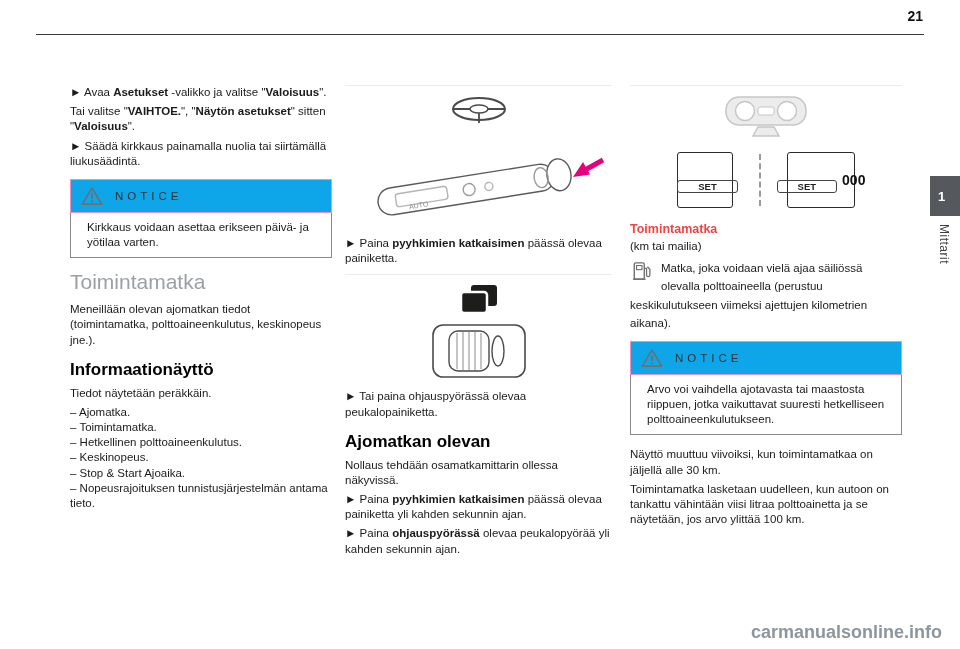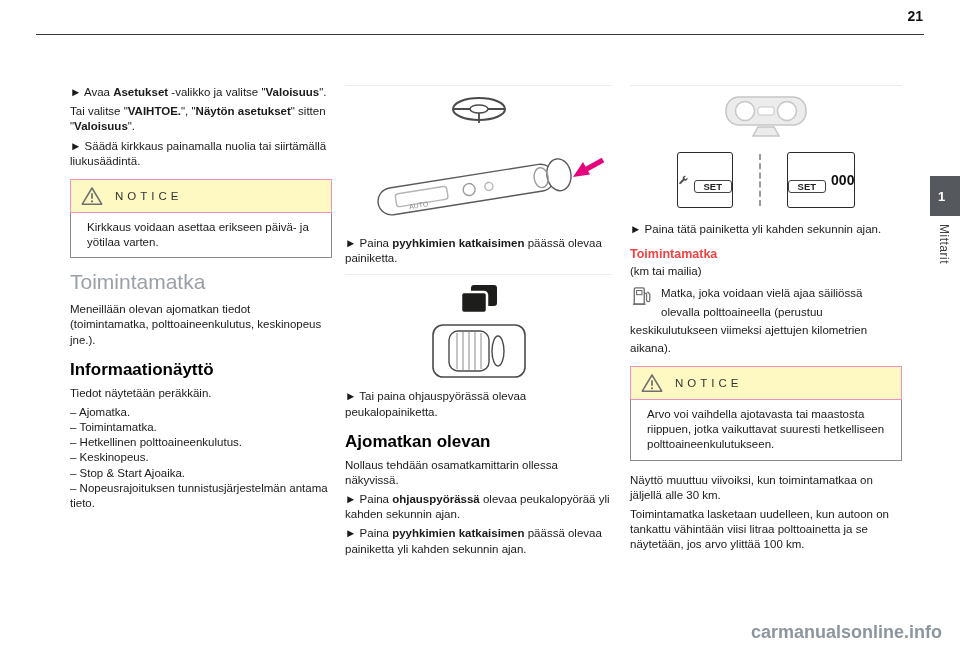--- a/index.html
+++ b/index.html
@@ -23,29 +23,29 @@
   .mt6 { margin-top:6px; }
   .mt10 { margin-top:10px; }
 
   h2.ghead { color:var(--heading_gray,#9aa0a6); font-size:21px; font-weight:400; margin:8px 0 8px; }
   h3.bhead { font-size:17px; font-weight:bold; margin:12px 0 6px; color:#000; }
   h4.shead { font-size:12.5px; font-weight:bold; margin:10px 0 3px; color:#ef4444; }
 
   .list div { font-size:11.5px; line-height:1.32; }
 
   .notice { margin:10px 0 12px; }
-  .notice-head { display:flex; align-items:center; gap:12px; border:1px solid var(--notice_pink,#f290bd); padding:6px 10px; background:#fef9c3; }
+  .notice-head { display:flex; align-items:center; gap:12px; border:1px solid var(--notice_pink,#f290bd); padding:6px 10px; background:#0ea5e9; }
   .notice-title { letter-spacing:4px; font-size:11.5px; color:#333; }
   .notice-body { border:1px solid #8a8a8a; border-top:none; padding:7px 16px; font-size:11.5px; line-height:1.32; }
 
   .figure { display:flex; flex-direction:column; align-items:center; gap:6px; padding:8px 0 4px; border-top:1px solid #ececec; }
   .set-row { display:flex; align-items:center; gap:26px; margin-top:4px; }
   .set-box { width:56px; height:56px; border:1.5px solid #2a2a2a; border-radius:3px; background:#fff; display:flex; align-items:center; justify-content:center; gap:5px; }
   .set-box.wide { width:68px; }
-  .set-pill { border:1px solid #444; border-radius:3px; padding:0 9px; font-size:9.5px; font-weight:bold; color:#222;margin-top:12px; }
+  .set-pill { border:1px solid #444; border-radius:3px; padding:0 20px; font-size:9.5px; font-weight:bold; color:#222;margin-top:12px; }
   .set-value { font-size:14px; font-weight:bold; color:#111; }
   .dash-sep { height:52px; border-left:2px dashed #9a9a9a; }
 
   .def-para { overflow:hidden; margin-bottom:4px; }
   .def-icon { float:left; margin:2px 9px 2px 2px; }
 </style>
 </head>
 <body>
 
 <div class="page">
@@ -118,22 +118,22 @@
         <rect x="2" y="2" width="92" height="52" rx="10" fill="#fff" stroke="#4a4a4a" stroke-width="1.6"></rect>
         <rect x="18" y="8" width="40" height="40" rx="9" fill="#fff" stroke="#4a4a4a" stroke-width="1.4"></rect>
         <path d="M26 10 v36 M32 9 v38 M38 8.5 v39 M44 9 v38 M50 10 v36" stroke="#8a8a8a" stroke-width="1" fill="none"></path>
         <ellipse cx="67" cy="28" rx="6" ry="15" fill="#fff" stroke="#4a4a4a" stroke-width="1.4"></ellipse>
       </svg>
     </div>
     <p class="body mt6"><span>► Tai paina ohjauspyörässä olevaa peukalopainiketta.</span></p>
 
     <h3 class="bhead">Ajomatkan olevan</h3>
     <p class="body">Nollaus tehdään osamatkamittarin ollessa näkyvissä.</p>
+    <p class="body"><span>► Paina </span><span class="b">pyyhkimien katkaisimen</span><span> päässä olevaa painiketta yli kahden sekunnin ajan.</span></p>
     <p class="body"><span>► Paina </span><span class="b">ohjauspyörässä</span><span> olevaa peukalopyörää yli kahden sekunnin ajan.</span></p>
-    <p class="body"><span>► Paina </span><span class="b">pyyhkimien katkaisimen</span><span> päässä olevaa painiketta yli kahden sekunnin ajan.</span></p>
   </div>
 
   <div class="col col3">
     <div class="figure">
       <svg width="84" height="48" viewBox="0 0 84 48">
         <rect x="2" y="3" width="80" height="28" rx="13" fill="#ececec" stroke="#c6c6c6" stroke-width="1.5"></rect>
         <circle cx="21" cy="17" r="9.5" fill="#fff" stroke="#c6c6c6" stroke-width="1.5"></circle>
         <circle cx="63" cy="17" r="9.5" fill="#fff" stroke="#c6c6c6" stroke-width="1.5"></circle>
         <rect x="34" y="13" width="16" height="8" rx="2" fill="#fff" stroke="#c6c6c6"></rect>
         <path d="M34 33 h16 l5 9 h-26 z" fill="#ececec" stroke="#c6c6c6" stroke-width="1.5"></path>
@@ -146,21 +146,20 @@
           <span class="set-pill">SET</span>
         </div>
         <div class="dash-sep"></div>
         <div class="set-box wide">
           <span class="set-pill">SET</span>
           <span class="set-value">000</span>
         </div>
       </div>
     </div>
 
-    <p class="body mt10 mb8">► Paina tätä painiketta yli kahden sekunnin ajan.</p>
 
     <h4 class="shead">Toimintamatka</h4>
     <p class="body">(km tai mailia)</p>
 
     <div class="def-para">
       <svg class="def-icon" width="20" height="22" viewBox="0 0 22 24">
         <rect x="2.5" y="3" width="11" height="18" rx="1.5" fill="none" stroke="#6f6f6f" stroke-width="1.5"></rect>
         <rect x="5" y="6" width="6" height="4.5" fill="none" stroke="#6f6f6f" stroke-width="1.2"></rect>
         <path d="M13.5 9h2.5v7.5a1.8 1.8 0 0 0 3.6 0V10l-2.6-2.6" fill="none" stroke="#6f6f6f" stroke-width="1.4"></path>
         <path d="M1 21h14" stroke="#6f6f6f" stroke-width="1.6"></path>

